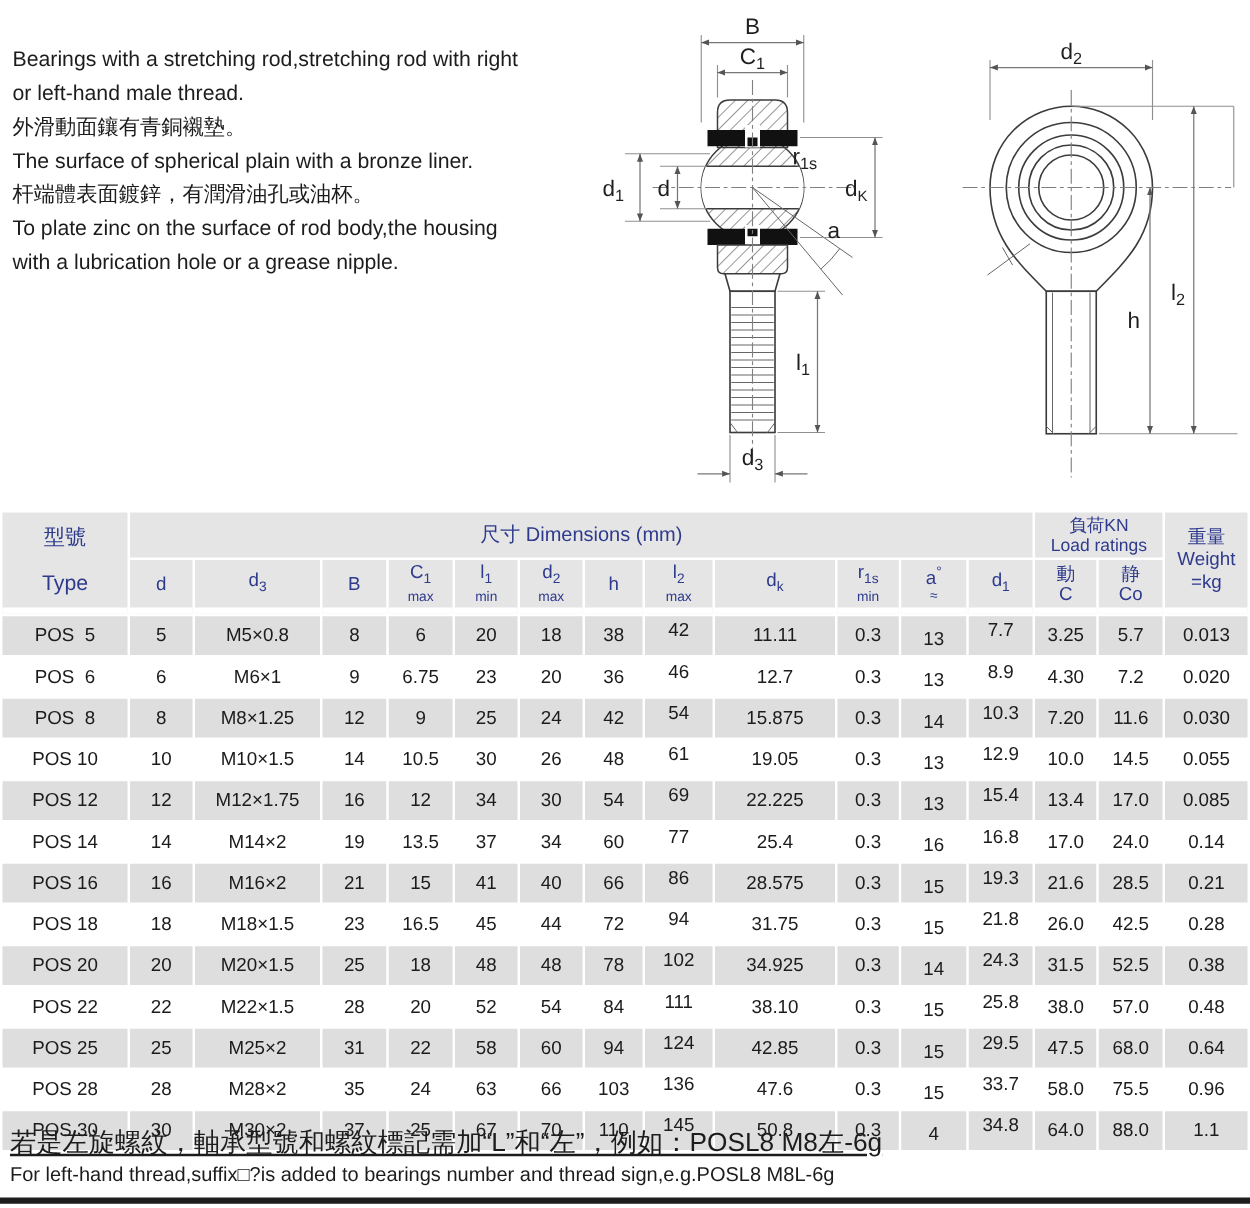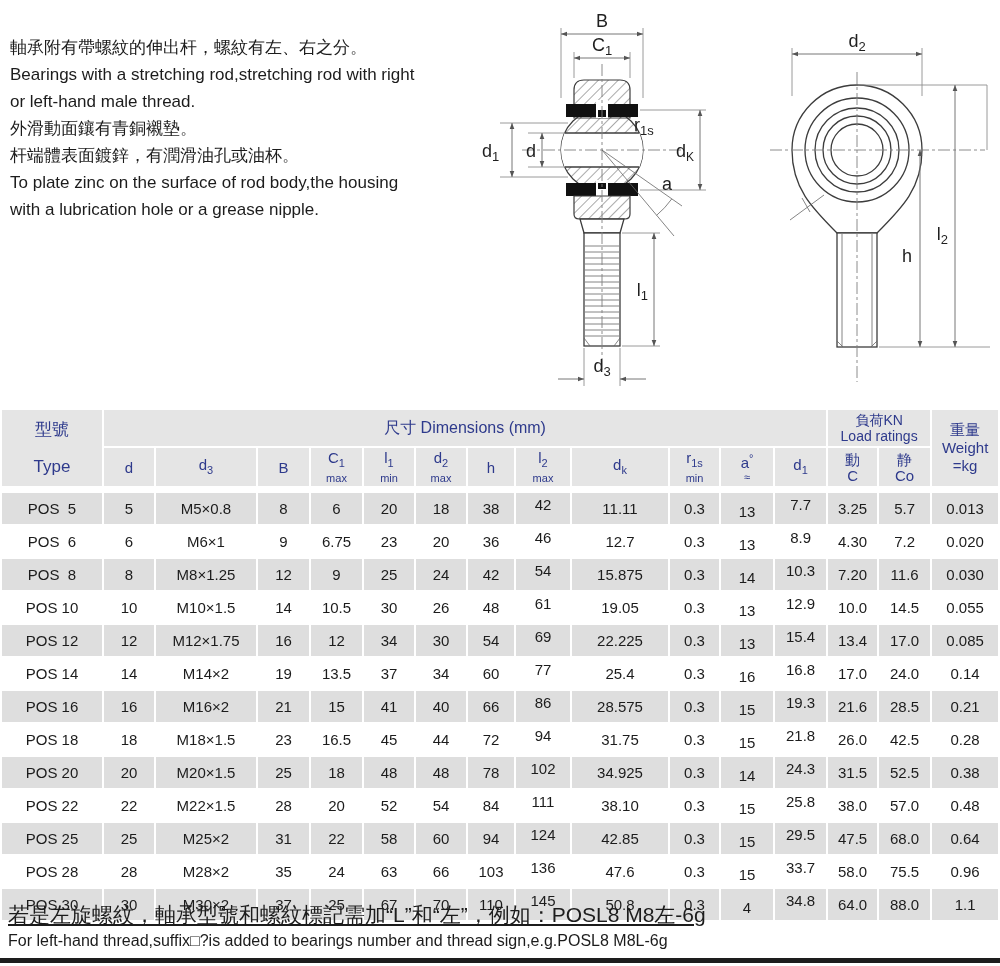--- a/index.html
+++ b/index.html
@@ -58,24 +58,24 @@
   
   .footnote { position:absolute; left:8px; top:901px; }
   .footnote .zh { font-size:21px; line-height:27px; white-space:nowrap;text-decoration:underline; }
   .footnote .en { font-size:16px; line-height:25px; white-space:nowrap; }
   .bottom-rule { position:absolute; left:0; top:958px; width:1000px; height:5px; background:#1d1d1d; }
 </style>
 </head>
 <body>
 
 <div class="intro">
-  <div>軸承附有帶螺紋的伸出杆，螺紋有左、右之分。</div>
   <div>Bearings with a stretching rod,stretching rod with right</div>
   <div>or left-hand male thread.</div>
   <div>外滑動面鑲有青銅襯墊。</div>
+  <div>The surface of spherical plain with a bronze liner.</div>
   <div>杆端體表面鍍鋅，有潤滑油孔或油杯。</div>
   <div>To plate zinc on the surface of rod body,the housing</div>
   <div>with a lubrication hole or a grease nipple.</div>
 </div>
 
 <svg id="side-view" width="280" height="400" viewBox="0 0 280 400">
   <defs>
     <pattern id="hatch" width="7" height="7" patternUnits="userSpaceOnUse" patternTransform="rotate(45)">
       <line x1="0" y1="0" x2="0" y2="7" stroke="#555" stroke-width="1"></line>
     </pattern>

